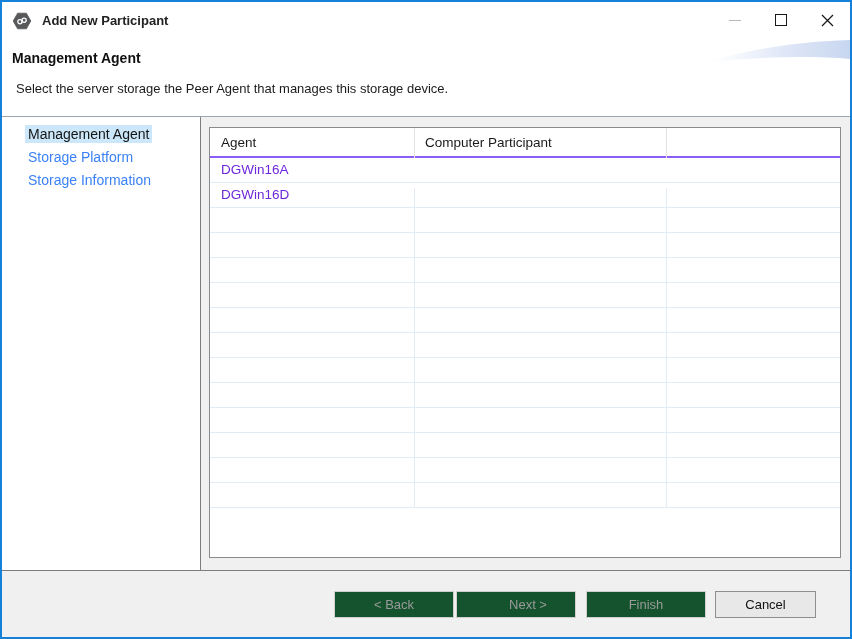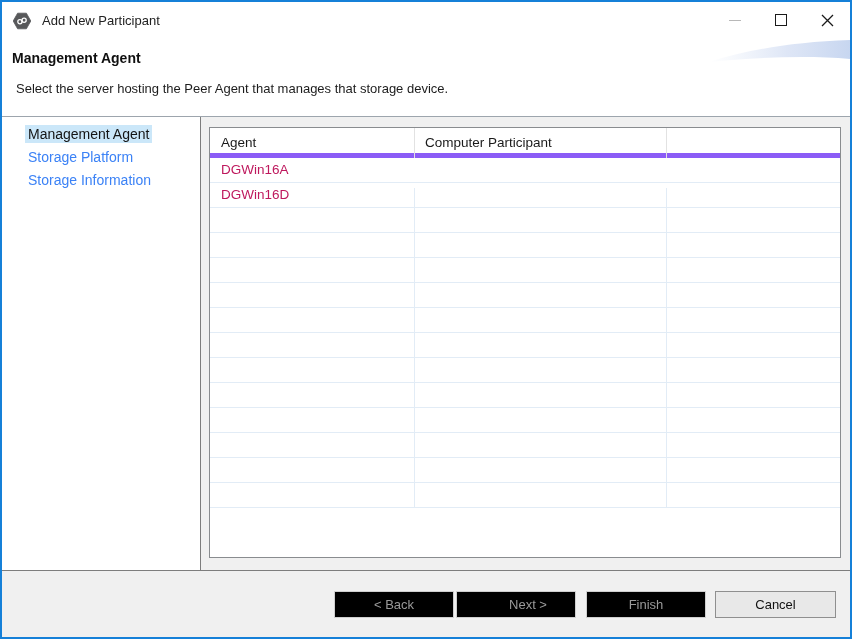--- a/index.html
+++ b/index.html
@@ -1,21 +1,21 @@
 <!DOCTYPE html>
 <html><head>
 <meta charset="utf-8">
 <style>
   html,body{margin:0;padding:0;background:#d8d8d8;font-family:"Liberation Sans",sans-serif;}
   .dialog{position:relative;width:852px;height:639px;box-sizing:border-box;
     border:2px solid #1580d8;background:#ffffff;overflow:hidden;}
   
   .titlebar{position:absolute;left:0;top:0;right:0;height:38px;background:#fff;}
   .app-icon{position:absolute;left:11px;top:10px;width:18px;height:18px;}
-  .win-title{position:absolute;left:40px;top:0;line-height:38px;font-size:13px;color:#222;}
+  .win-title{position:absolute;left:40px;top:0;line-height:38px;font-size:13px;color:#222;font-weight:bold;}
   .win-controls{position:absolute;right:0;top:0;height:36px;display:flex;}
   .win-btn{width:46px;height:36px;display:flex;align-items:center;justify-content:center;}
   .glyph-min{width:12px;height:0;border-top:1.5px solid #b8b8b8;}
   .glyph-max{width:10px;height:10px;border:1.2px solid #1a1a1a;}
   
   .header{position:absolute;left:0;top:38px;right:0;height:77px;background:#fff;
     border-bottom:1px solid #9da5ad;box-sizing:border-box;}
   .header h1{margin:0;position:absolute;left:10px;top:10px;font-size:14px;font-weight:bold;color:#101010;}
   .header .subtitle{position:absolute;left:14px;top:41px;font-size:13px;color:#1c1c1c;}
   .swoosh{position:absolute;right:0;top:36px;pointer-events:none;}
@@ -23,38 +23,38 @@
   .sidebar{position:absolute;left:0;top:115px;width:199px;height:454px;background:#fff;
     border-right:1px solid #7d7d7d;box-sizing:border-box;padding-top:5px;}
   .step-item{height:23px;display:flex;align-items:center;padding-left:23px;font-size:14px;color:#3b82f6;}
   .step-item .lbl{padding:1px 3px;}
   .step-item.active{color:#141414;}
   .step-item.active .lbl{background:#cbe7f9;}
   .main{position:absolute;left:199px;top:115px;right:0;height:454px;background:#f0f0f0;}
   
   .table{position:absolute;left:207px;top:125px;width:632px;height:431px;background:#fff;
     border:1px solid #898c8f;box-sizing:border-box;overflow:hidden;}
-  .t-head{position:relative;height:30px;border-bottom:5px solid #8b5cf6;box-sizing:border-box;}
+  .t-head{position:relative;height:30px;border-bottom:2px solid #8b5cf6;box-sizing:border-box;}
   .t-head .hc{position:absolute;top:0;height:30px;line-height:30px;font-size:13.5px;color:#1a1a1a;
     padding-left:11px;box-sizing:border-box;white-space:nowrap;overflow:hidden;}
   .hline{position:absolute;top:0;width:1px;height:30px;background:#e2e2e2;}
   .t-body{position:relative;}
   .vline{position:absolute;top:30px;bottom:0;width:1px;background:#e2ecf6;z-index:2;}
   .t-row{height:25px;box-sizing:border-box;border-bottom:1px solid #e2ecf6;
-    line-height:24px;font-size:13.5px;color:#be185d;padding-left:11px;white-space:nowrap;}
+    line-height:24px;font-size:13.5px;color:#6d28d9;padding-left:11px;white-space:nowrap;}
   
   .content-sep{position:absolute;left:0;right:0;top:568px;height:1px;background:#7d7d7d;}
   .footer{position:absolute;left:0;right:0;top:569px;bottom:0;background:#f0f0f0;}
   .btn-row{position:absolute;left:332px;top:20px;display:flex;}
   .btn{width:120px;height:27px;box-sizing:border-box;font-size:13px;
     display:flex;align-items:center;justify-content:center;
     background:#e8e8e8;border:1px solid #8f8f8f;color:#111;cursor:pointer;
     font-family:"Liberation Sans",sans-serif;}
-  .btn.disabled{background:#000000;border:1px solid #cfcfcf;color:#9a9a9a;cursor:default;}
-  .btn.b0{margin-right:2px;}.btn.b1{margin-right:10px;padding-left:30px;}.btn.b2{margin-right:9px;}.btn.b3{width:121px;}
+  .btn.disabled{background:#14532d;border:1px solid #cfcfcf;color:#9a9a9a;cursor:default;}
+  .btn.b0{margin-right:2px;}.btn.b1{margin-right:10px;padding-left:30px;}.btn.b2{margin-right:9px;}.btn.b3{width:101px;}
 </style>
 </head>
 <body>
 
 <div class="dialog">
 
   <div class="titlebar">
     <svg class="app-icon" viewBox="0 0 18 18">
       <polygon points="4.6,1.2 13.4,1.2 17.8,9 13.4,16.8 4.6,16.8 0.2,9" fill="#57585a" stroke="#57585a" stroke-width="0.8" stroke-linejoin="round"></polygon>
       <g fill="none" stroke="#ffffff" stroke-width="1.3">
@@ -73,21 +73,21 @@
       <div class="win-btn">
         <svg width="13" height="13" viewBox="0 0 13 13">
           <path d="M1,1 L12,12 M12,1 L1,12" stroke="#1a1a1a" stroke-width="1.3"></path>
         </svg>
       </div>
     </div>
   </div>
 
   <div class="header">
     <h1>Management Agent</h1>
-    <div class="subtitle">Select the server hosting the Peer Agent that manages that storage device.</div>
+    <div class="subtitle">Select the server storage the Peer Agent that manages this storage device.</div>
   </div>
   <svg class="swoosh" width="141" height="26" viewBox="0 0 141 26">
     <defs>
       <linearGradient id="sw" x1="0" y1="0" x2="1" y2="0">
         <stop offset="0" stop-color="#dde6f6" stop-opacity="0"></stop>
         <stop offset="0.55" stop-color="#d6e0f4" stop-opacity="0.8"></stop>
         <stop offset="1" stop-color="#c7d6f0" stop-opacity="1"></stop>
       </linearGradient>
     </defs>
     <path d="M0,24 C38,12 82,4 141,2 L141,21 C95,17 40,20 0,24 Z" fill="url(#sw)"></path>

